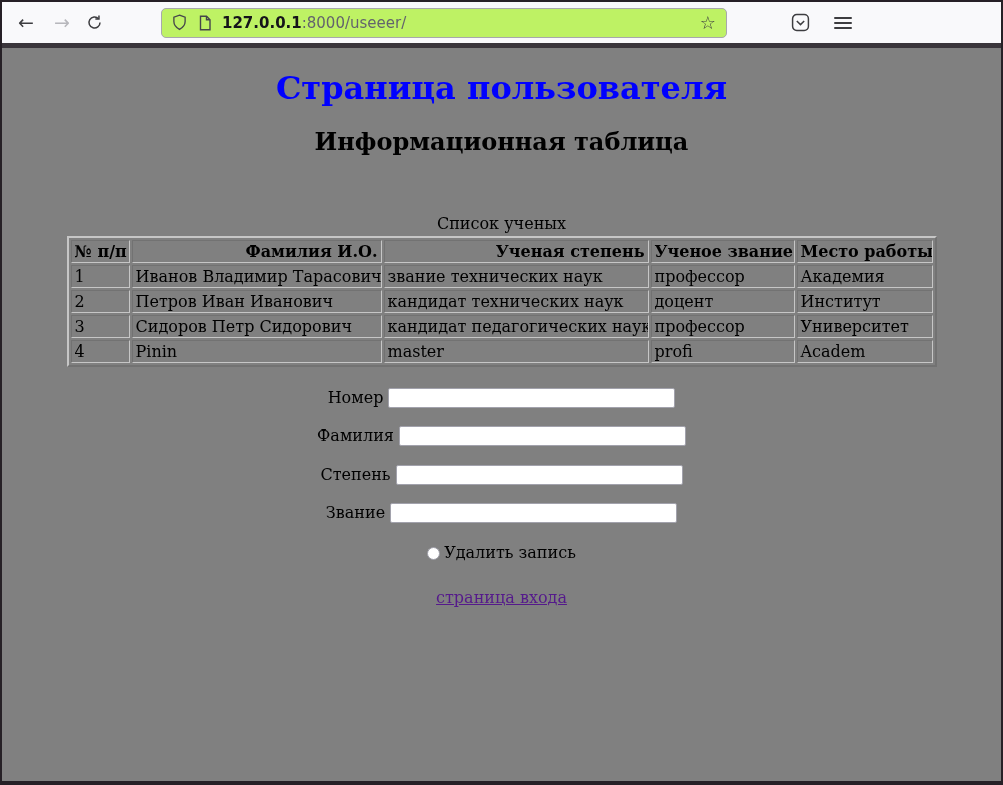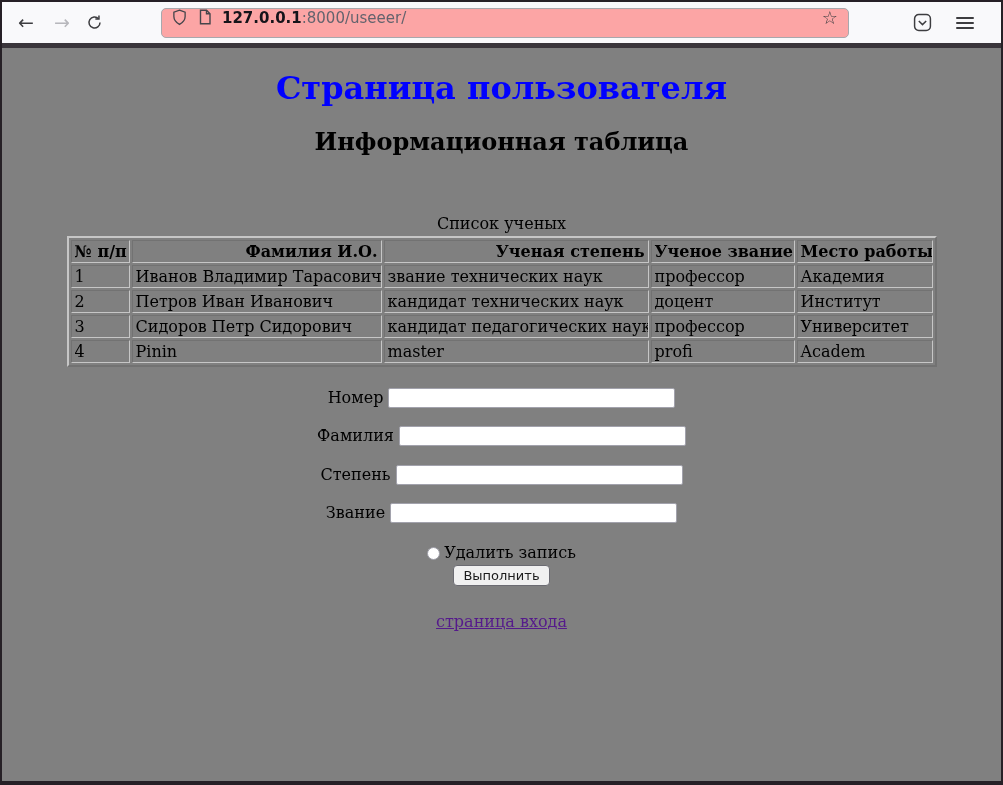--- a/index.html
+++ b/index.html
@@ -17,23 +17,23 @@
   .toolbar{
     height:41px;flex:0 0 41px;background:#f9f9fb;
     display:flex;align-items:center;padding:0 14px 0 12px;box-sizing:border-box;
     font-family:"DejaVu Sans","Liberation Sans",sans-serif;
   }
   .nav-icon{font-size:19px;color:#3d3d40;width:24px;text-align:center;cursor:default;line-height:1;}
   .nav-icon.disabled{color:#b7b7bc;}
   .nav-icon+.nav-icon{margin-left:12px;}
   .reload-icon{margin-left:12px;display:flex;align-items:center;}
   .urlbar{
-    margin-left:58px;width:688px;height:30px;box-sizing:border-box;
-    background:#fca5a5;border:1px solid #a8a8ad;border-radius:5px;
-    display:flex;align-items:flex-start;padding:0 10px;
+    margin-left:58px;width:566px;height:30px;box-sizing:border-box;
+    background:#bef264;border:1px solid #a8a8ad;border-radius:5px;
+    display:flex;align-items:center;padding:0 10px;
   }
   .urlbar .u-icon{display:flex;align-items:center;color:#45454b;}
   .url-text{margin-left:10px;font-size:15px;white-space:nowrap;}
   .url-host{color:#15141a;font-weight:600;}
   .url-rest{color:#63636d;font-weight:400;}
   .urlbar .spacer{flex:1;}
   .star{font-size:18px;color:#3d3d40;line-height:1;}
   .pocket-icon{margin-left:64px;display:flex;align-items:center;color:#3d3d40;}
   .menu-icon{margin-left:24px;width:18px;height:12px;position:relative;}
   .menu-icon i{position:absolute;left:0;right:0;height:2px;background:#3d3d40;border-radius:1px;}
@@ -194,23 +194,20 @@
       <div class="form-row">
         <label>Звание</label><input type="text" value="" style="">
       </div>
 
       <div class="radio-group">
         <div class="radio-row">
           <input type="radio" name="action" style=""><span>Удалить запись</span>
         </div>
       </div>
 
-      <div class="exec-row">
-        <button type="button" class="exec-button">Выполнить</button>
-      </div>
     </form>
 
     <div class="link-row">
       <a href="#">страница входа</a>
     </div>
   </div>
 
   <div style="height:4px;flex:0 0 4px;background:#262026;"></div>
 </div>
 

